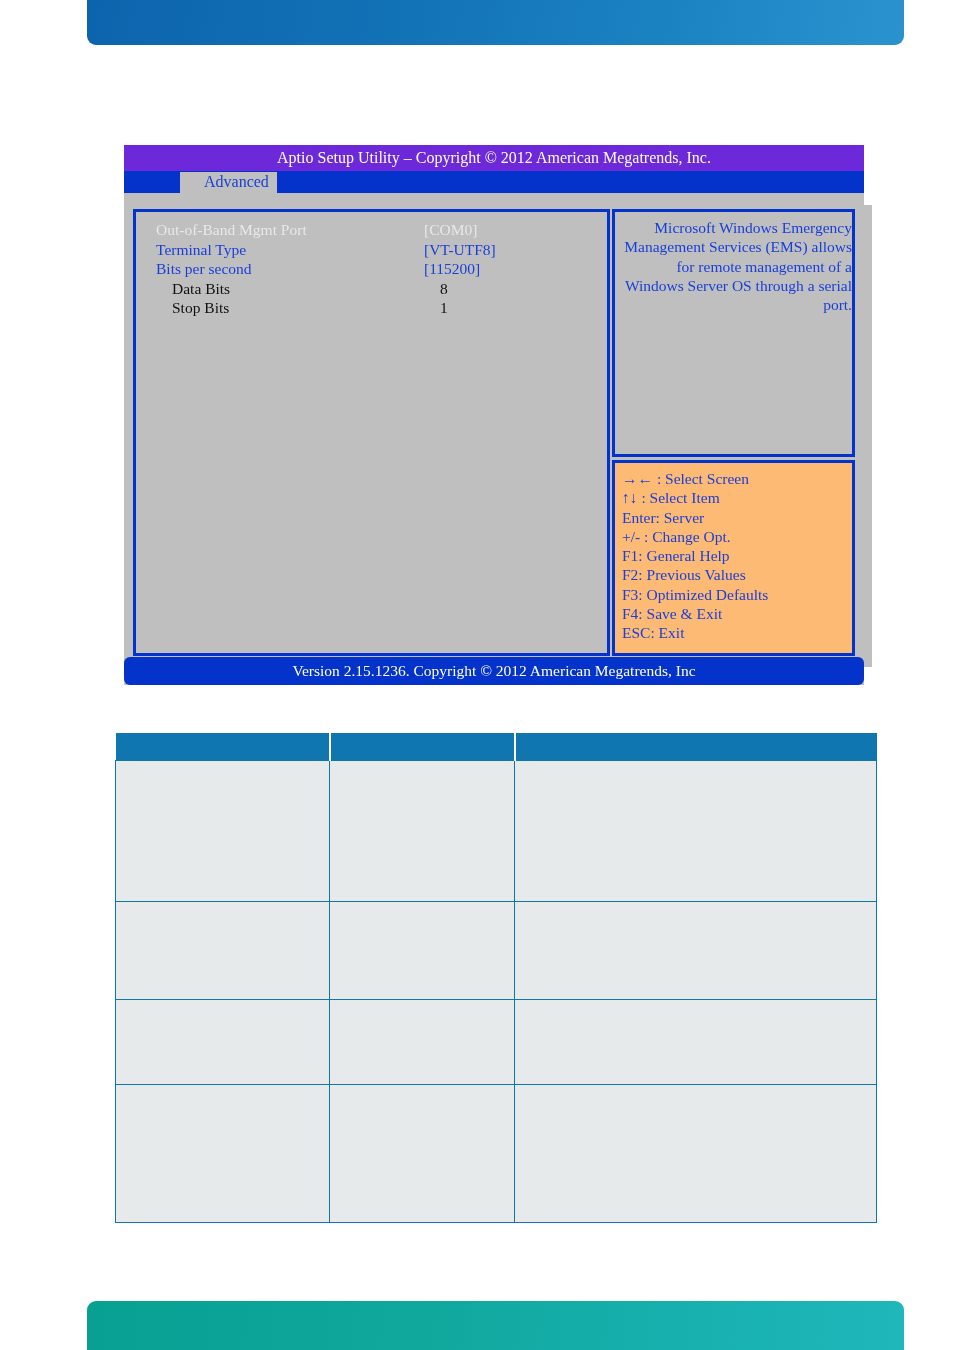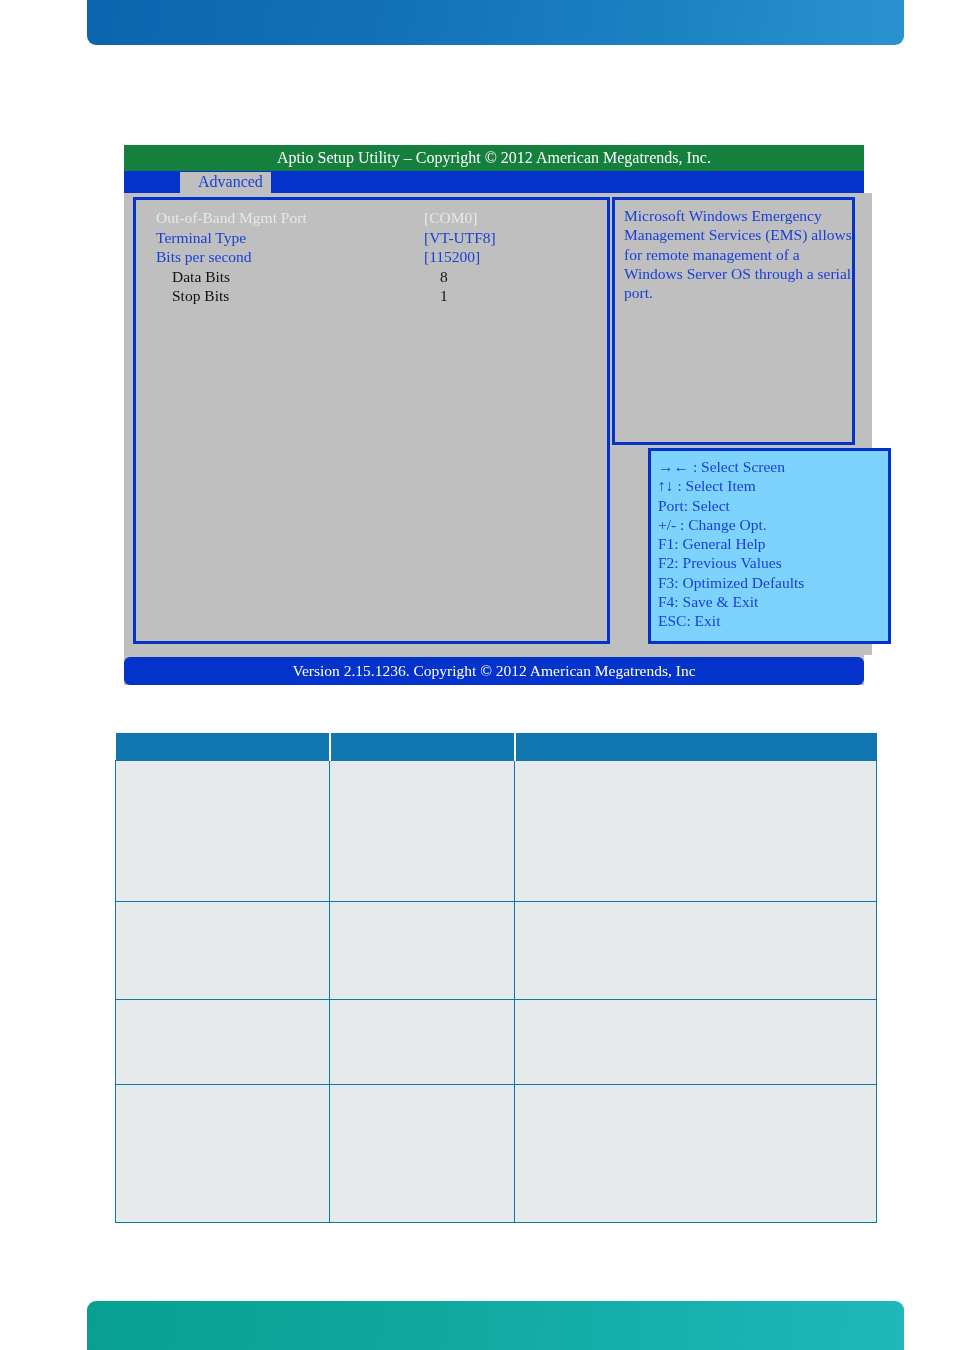--- a/index.html
+++ b/index.html
@@ -43,46 +43,46 @@
     left: 124px;
     top: 145px;
     width: 740px;
     height: 540px;
     background: #bfbfbf;
     font-size: 15.5px;
     line-height: 1.0;
   }
   .bios-titlebar {
     height: 26px;
-    background: #15803d;
+    background: #6d28d9;
     color: #ffffff;
     text-align: center;
     font-size: 16px;
     line-height: 26px;
     white-space: nowrap;
   }
   .bios-tabrow {
     height: 22px;
     background: #0433cc;
     position: relative;
   }
   .bios-tab {
     position: absolute;
     left: 56px;
     top: 1px;
-    padding: 1px 8px 2px 18px;
+    padding: 1px 8px 2px 24px;
     background: #bfbfbf;
     color: #1a3fd6;
     font-size: 16px;
     line-height: 18px;
   }
   .bios-body {
     position: absolute;
     left: 0;
-    top: 48px;
+    top: 60px;
     width: 748px;
     height: 462px;
     background: #bfbfbf;
   }
   .panel-left {
     position: absolute;
     left: 9px;
     top: 4px;
     width: 477px;
     height: 447px;
@@ -117,31 +117,31 @@
 
   .panel-right-top {
     position: absolute;
     left: 488px;
     top: 4px;
     width: 243px;
     height: 248px;
     border: 3px solid #0433cc;
     box-sizing: border-box;
     background: #bfbfbf;
+    text-align: right;
   }
   .panel-right-bottom {
     position: absolute;
     left: 488px;
     top: 255px;
     width: 243px;
     height: 196px;
     border: 3px solid #0433cc;
     box-sizing: border-box;
-    background: #7dd3fc;
-    margin-left: 36px;
+    background: #fdba74;
   }
   .help-text {
     position: absolute;
     left: 9px;
     top: 6px;
     width: 228px;
     color: #1a3fd6;
     font-size: 15.5px;
     line-height: 19.3px;
   }
@@ -250,21 +250,21 @@
     </div>
 
     <div class="panel-right-top">
       <div class="help-text">Microsoft Windows Emergency Management Services (EMS) allows for remote management of a Windows Server OS through a serial port.</div>
     </div>
 
     <div class="panel-right-bottom">
       <div class="keys">
         <div class="krow">→←&nbsp;: Select Screen</div>
         <div class="krow">↑↓&nbsp;: Select Item</div>
-        <div class="krow">Port: Select</div>
+        <div class="krow">Enter: Server</div>
         <div class="krow">+/-&nbsp;: Change Opt.</div>
         <div class="krow">F1: General Help</div>
         <div class="krow">F2: Previous Values</div>
         <div class="krow">F3: Optimized Defaults</div>
         <div class="krow">F4: Save &amp; Exit</div>
         <div class="krow">ESC: Exit</div>
       </div>
     </div>
 
   </div>

